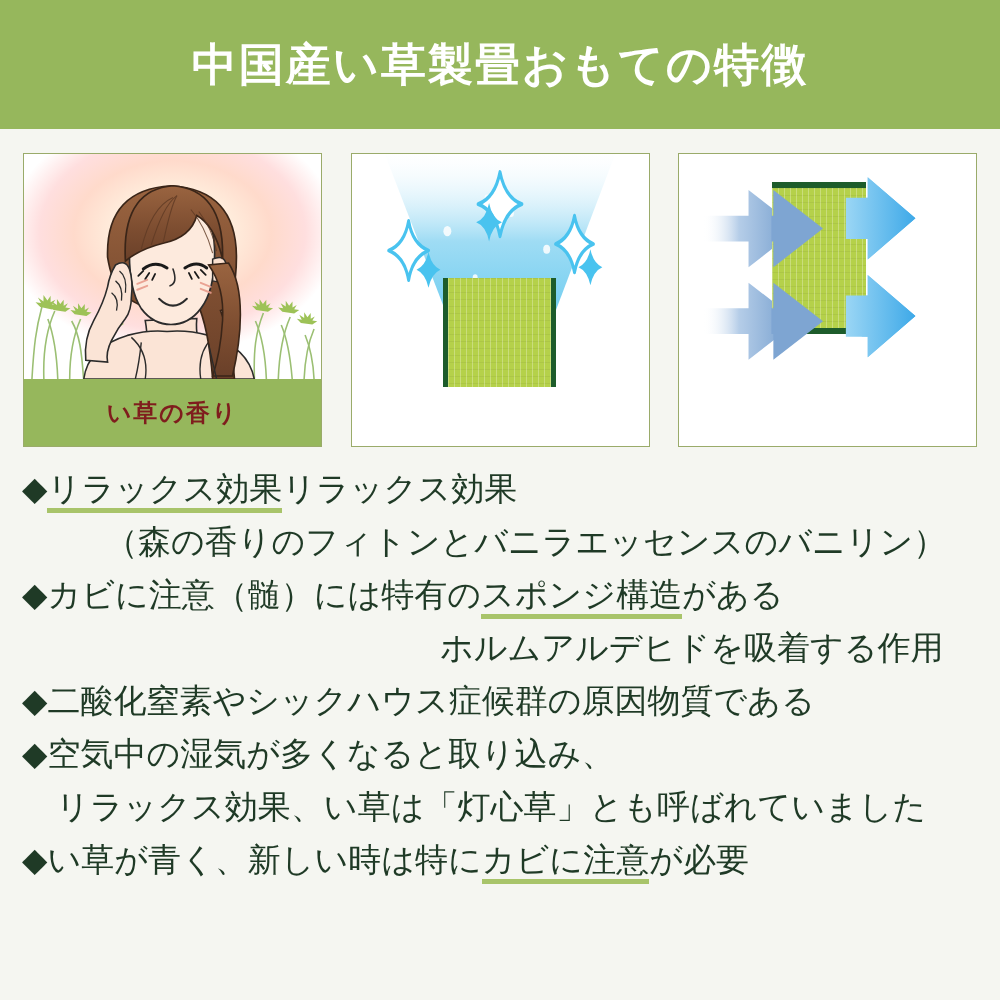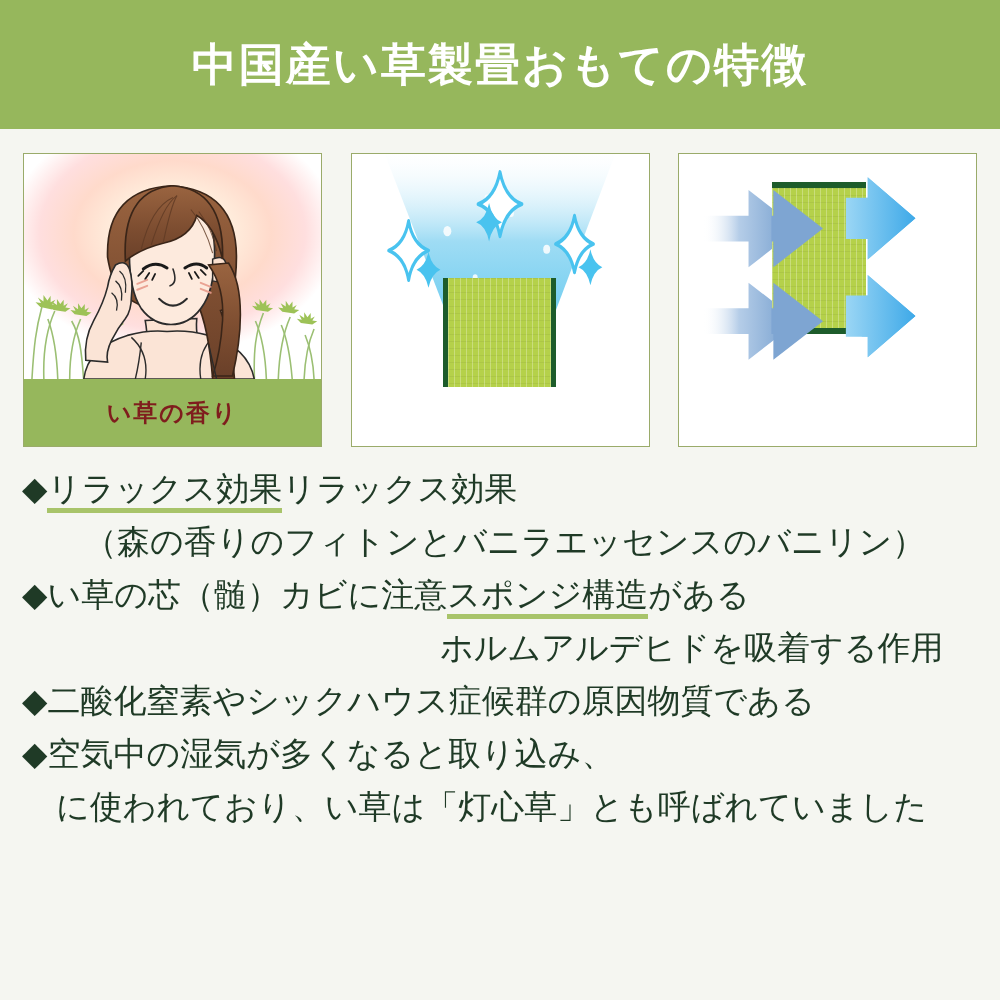--- a/index.html
+++ b/index.html
@@ -130,21 +130,21 @@
   }
   .txt-line {
     color: #1f3a26;
     font-size: 33px;
     line-height: 53px;
     height: 53px;
     white-space: nowrap;
     font-family: "Liberation Sans", "DejaVu Sans", sans-serif;
   }
   .txt-line.lead { padding-left: 22px; }
-  .txt-line.indent1 { padding-left: 84px; }
+  .txt-line.indent1 { padding-left: 105px; }
   .txt-line.indent2 { padding-left: 56px; }
   .txt-line.rightish { padding-left: 440px; }
   .txt-line.rightish2 { padding-left: 566px; }
   .bullet {
     color: #1f3a26;
     font-size: 33px;
   }
   .hl {
     border-bottom: 5px solid #a8c46a;
     padding-bottom: 1px;
@@ -329,20 +329,21 @@
           <path d="M168 34 L190 34 L190 18 L238 50 L190 82 L190 66 L168 66 Z" fill="url(#outG)"></path>
           <path d="M168 110 L190 110 L190 94 L238 126 L190 158 L190 142 L168 142 Z" fill="url(#outG)"></path>
         </svg>
       </div>
     </div>
   </div>
 
   <div id="body-text">
       <div class="txt-line lead"><span class="bullet">◆</span><span class="hl">リラックス効果</span><span>リラックス効果</span></div>
       <div class="txt-line indent1">（森の香りのフィトンとバニラエッセンスのバニリン）</div>
-      <div class="txt-line lead"><span class="bullet">◆</span><span>い草の芯（髄）カビに注意</span><span class="hl">スポンジ構造</span><span>がある</span></div>
+      <div class="txt-line lead"><span class="bullet">◆</span><span>カビに注意（髄）には特有の</span><span class="hl">スポンジ構造</span><span>がある</span></div>
       <div class="txt-line rightish">ホルムアルデヒドを吸着する作用</div>
       <div class="txt-line lead"><span class="bullet">◆</span><span>二酸化窒素やシックハウス症候群の原因物質である</span></div>
       <div class="txt-line lead"><span class="bullet">◆</span><span>空気中の湿気が多くなると取り込み、</span></div>
-      <div class="txt-line indent2">に使われており、い草は「灯心草」とも呼ばれていました</div>
+      <div class="txt-line indent2">リラックス効果、い草は「灯心草」とも呼ばれていました</div>
+      <div class="txt-line lead"><span class="bullet">◆</span><span>い草が青く、新しい時は特に</span><span class="hl">カビに注意</span><span>が必要</span></div>
     </div>
 
 </div>
 
 </body></html>

